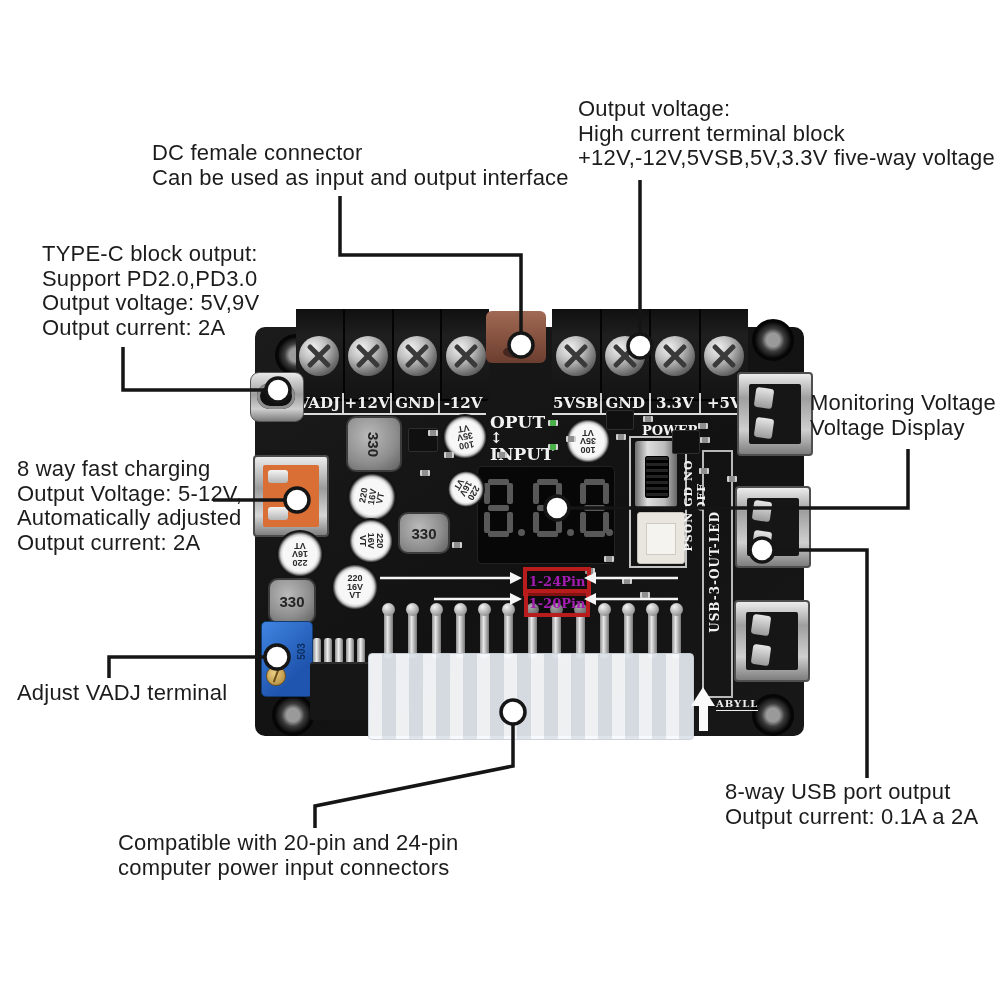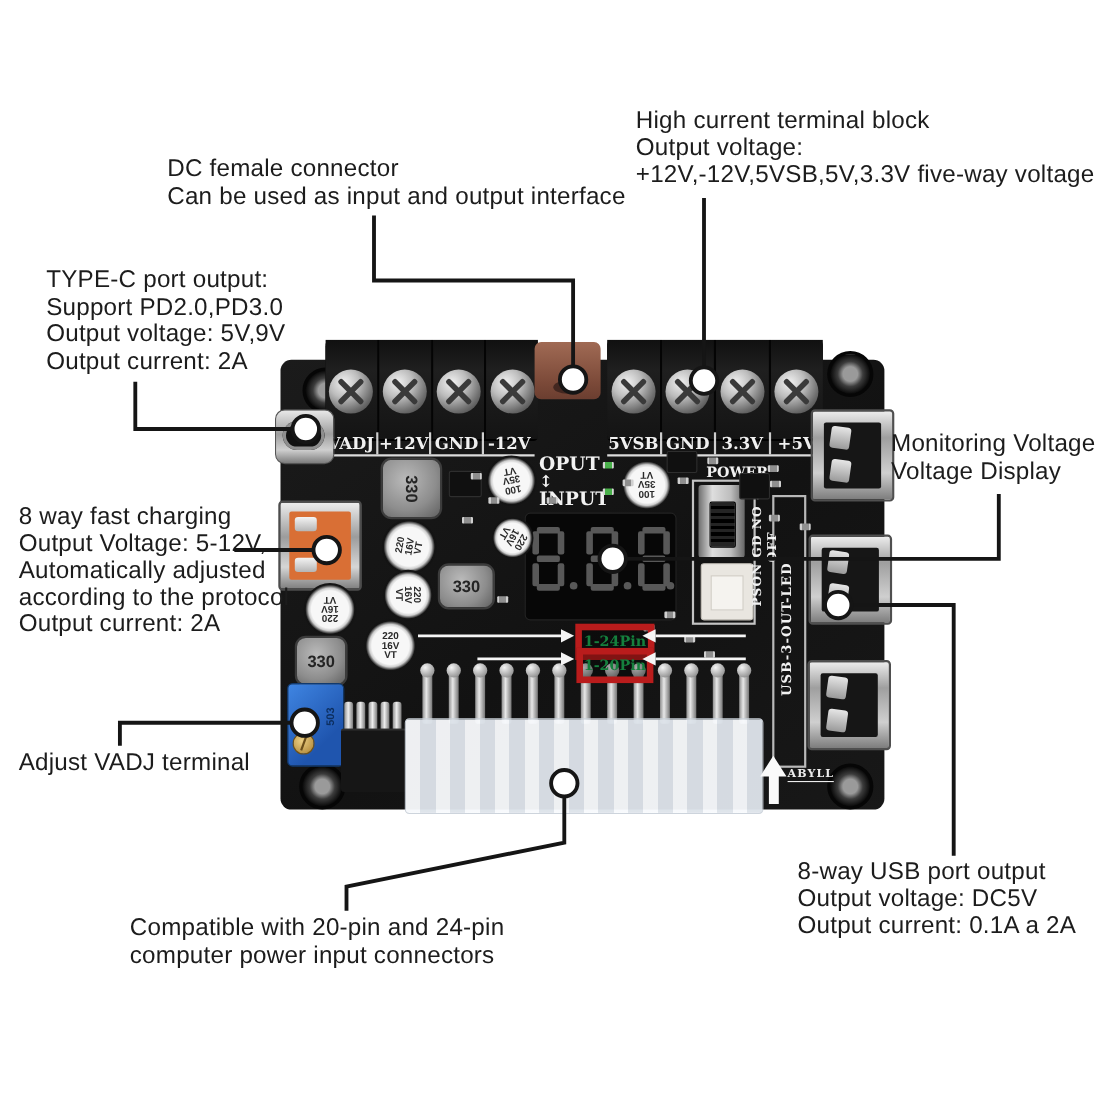--- a/index.html
+++ b/index.html
@@ -70,21 +70,21 @@
        transform:translate(-50%,-50%) rotate(20deg);}
   .to263{position:absolute;left:310px;top:662px;width:60px;height:56px;background:#161616;border-radius:3px;border-top:2px solid #2e2e2e;}
   .lead{position:absolute;width:8px;height:26px;top:638px;border-radius:3px 3px 0 0;
         background:linear-gradient(90deg,#8e8e8e,#eee 45%,#7a7a7a);}
   .pin{position:absolute;top:606px;width:9px;height:52px;border-radius:5px 5px 2px 2px;
        background:linear-gradient(90deg,#8e8e8e,#e8e8e8 40%,#767676);}
   .pin::before{content:"";position:absolute;left:-2px;top:-3px;width:13px;height:13px;border-radius:50%;
        background:radial-gradient(circle at 35% 30%,#f4f4f4,#9a9a9a 70%,#5c5c5c);}
   .atx{position:absolute;left:368px;top:653px;width:324px;height:85px;border-radius:4px;border:1px solid #ccd3db;
        background:repeating-linear-gradient(90deg,#f7f9fc 0 13px,#dde3ea 13px 27px);opacity:.96;}
-  .pinbox{position:absolute;border:6px solid #b91c1c;color:#15803d;display:flex;align-items:center;justify-content:center;
+  .pinbox{position:absolute;border:4px solid #b91c1c;color:#a21caf;display:flex;align-items:center;justify-content:center;
        font-family:"DejaVu Serif",serif;font-weight:bold;font-size:13px;background:rgba(0,0,0,.3);}
   .swbox{position:absolute;left:629px;top:436px;width:54px;height:128px;border:2px solid rgba(255,255,255,.75);}
   .switch{position:absolute;left:635px;top:441px;width:42px;height:66px;border-radius:3px;
        background:linear-gradient(90deg,#6f6f6f,#dedede 30%,#bdbdbd 70%,#666);}
   .lever{position:absolute;left:645px;top:456px;width:22px;height:40px;border-radius:2px;
        background:repeating-linear-gradient(180deg,#242424 0 3px,#000 3px 6px);border:1px solid #000;}
   .jst{position:absolute;left:637px;top:512px;width:46px;height:50px;border-radius:3px;background:#e9e6e0;border:1px solid #c6c2ba;}
   .jst::after{content:"";position:absolute;left:8px;top:10px;right:8px;bottom:8px;background:#f5f3ef;border:1px solid #cfcbc3;}
   .ledbox{position:absolute;left:702px;top:450px;width:27px;height:244px;border:2px solid rgba(255,255,255,.7);}
   .ic{position:absolute;background:#101010;border:1px solid #2e2e2e;border-radius:2px;}
@@ -357,47 +357,45 @@
       <circle cx="762" cy="550" r="12"></circle>
       <circle cx="513" cy="712" r="12"></circle>
     </g>
   </svg>
 
   <div class="ann" style="left:152px;top:141px;">
     <div>DC female connector</div>
     <div>Can be used as input and output interface</div>
   </div>
   <div class="ann" style="left:578px;top:97px;">
+    <div>Output voltage:</div>
     <div>High current terminal block</div>
-    <div>Output voltage:</div>
     <div>+12V,-12V,5VSB,5V,3.3V five-way voltage</div>
   </div>
   <div class="ann" style="left:42px;top:242px;">
-    <div>TYPE-C port output:</div>
+    <div>TYPE-C block output:</div>
     <div>Support PD2.0,PD3.0</div>
     <div>Output voltage: 5V,9V</div>
     <div>Output current: 2A</div>
   </div>
   <div class="ann" style="left:17px;top:457px;">
     <div>8 way fast charging</div>
     <div>Output Voltage: 5-12V,</div>
     <div>Automatically adjusted</div>
-    <div>according to the protocol</div>
     <div>Output current: 2A</div>
   </div>
   <div class="ann" style="left:17px;top:681px;">
     <div>Adjust VADJ terminal</div>
   </div>
   <div class="ann" style="left:810px;top:391px;">
     <div>Monitoring Voltage</div>
     <div>Voltage Display</div>
   </div>
   <div class="ann" style="left:725px;top:780px;">
     <div>8-way USB port output</div>
-    <div>Output voltage: DC5V</div>
     <div>Output current: 0.1A a 2A</div>
   </div>
   <div class="ann" style="left:118px;top:831px;">
     <div>Compatible with 20-pin and 24-pin</div>
     <div>computer power input connectors</div>
   </div>
 
 </div>
 
 </body></html>

